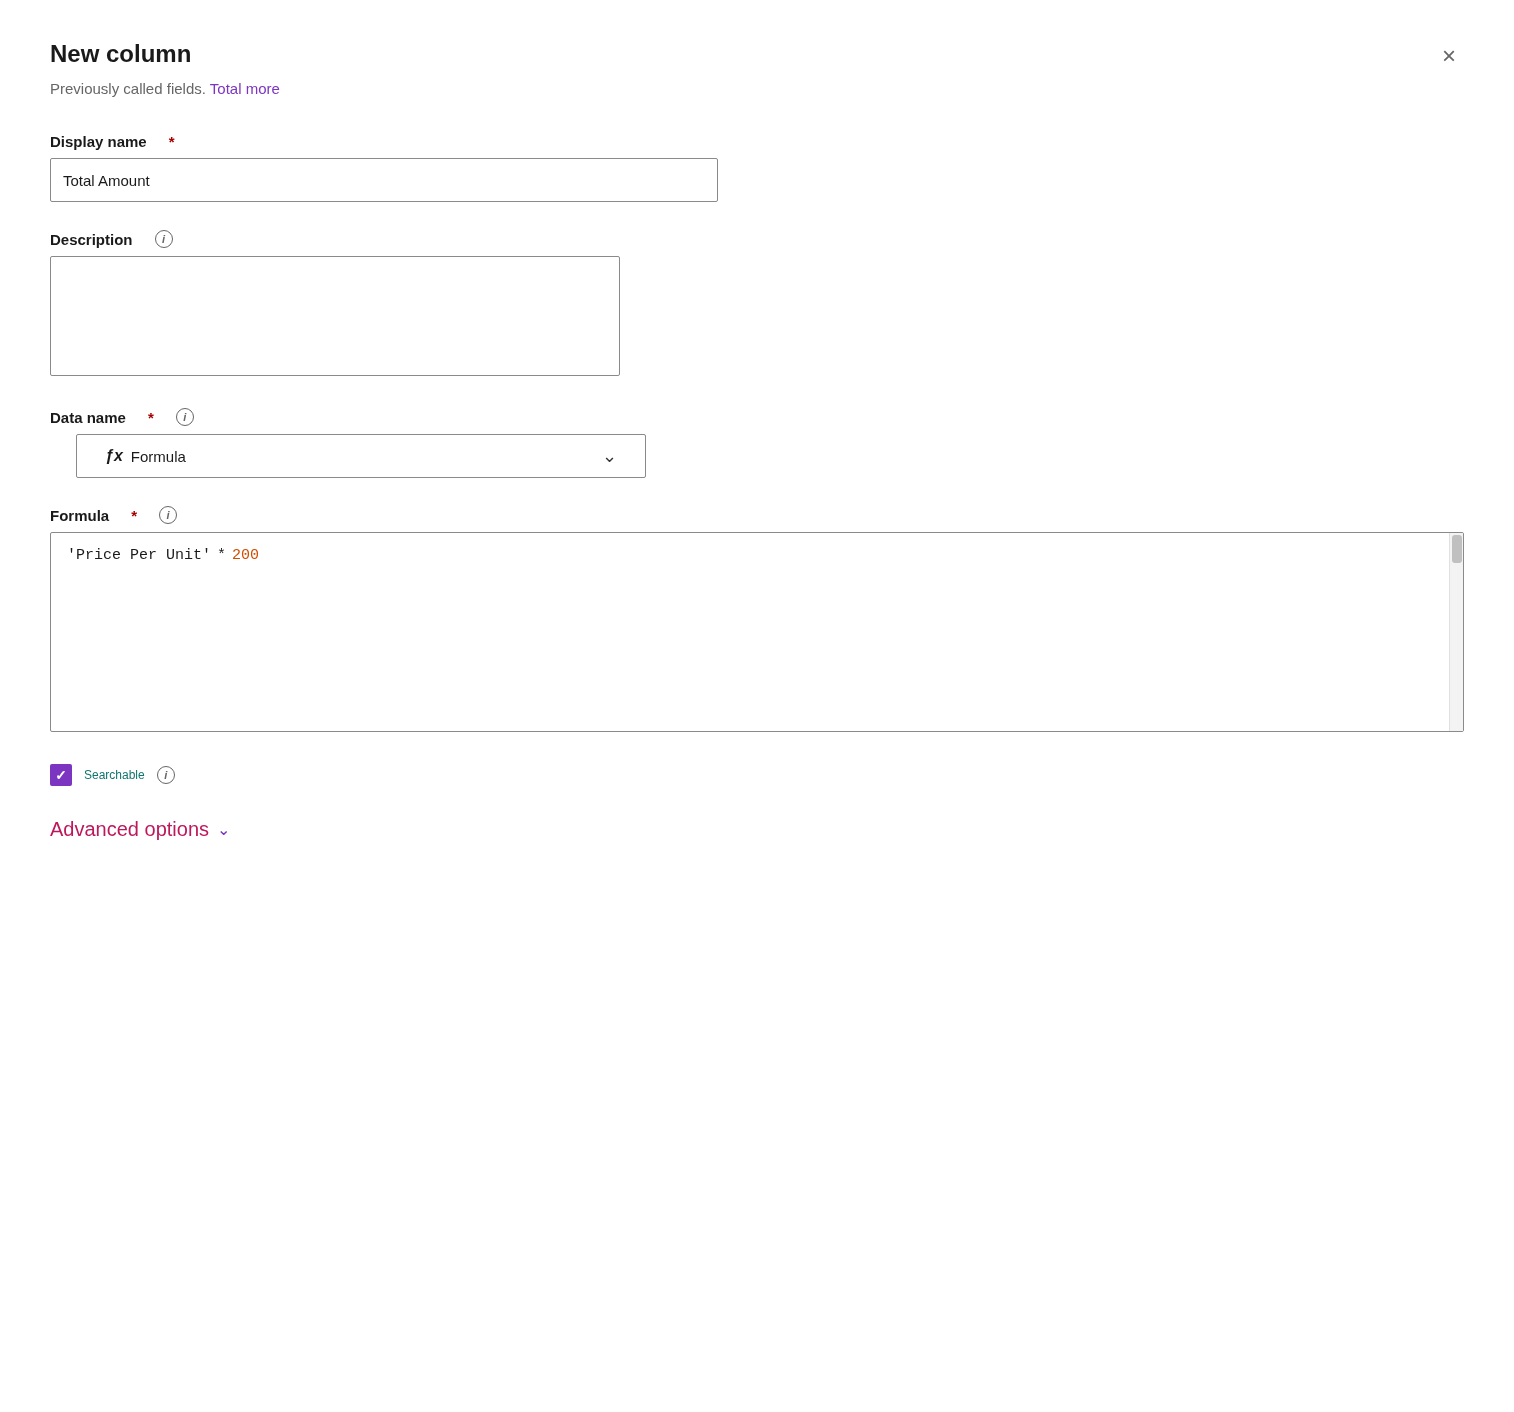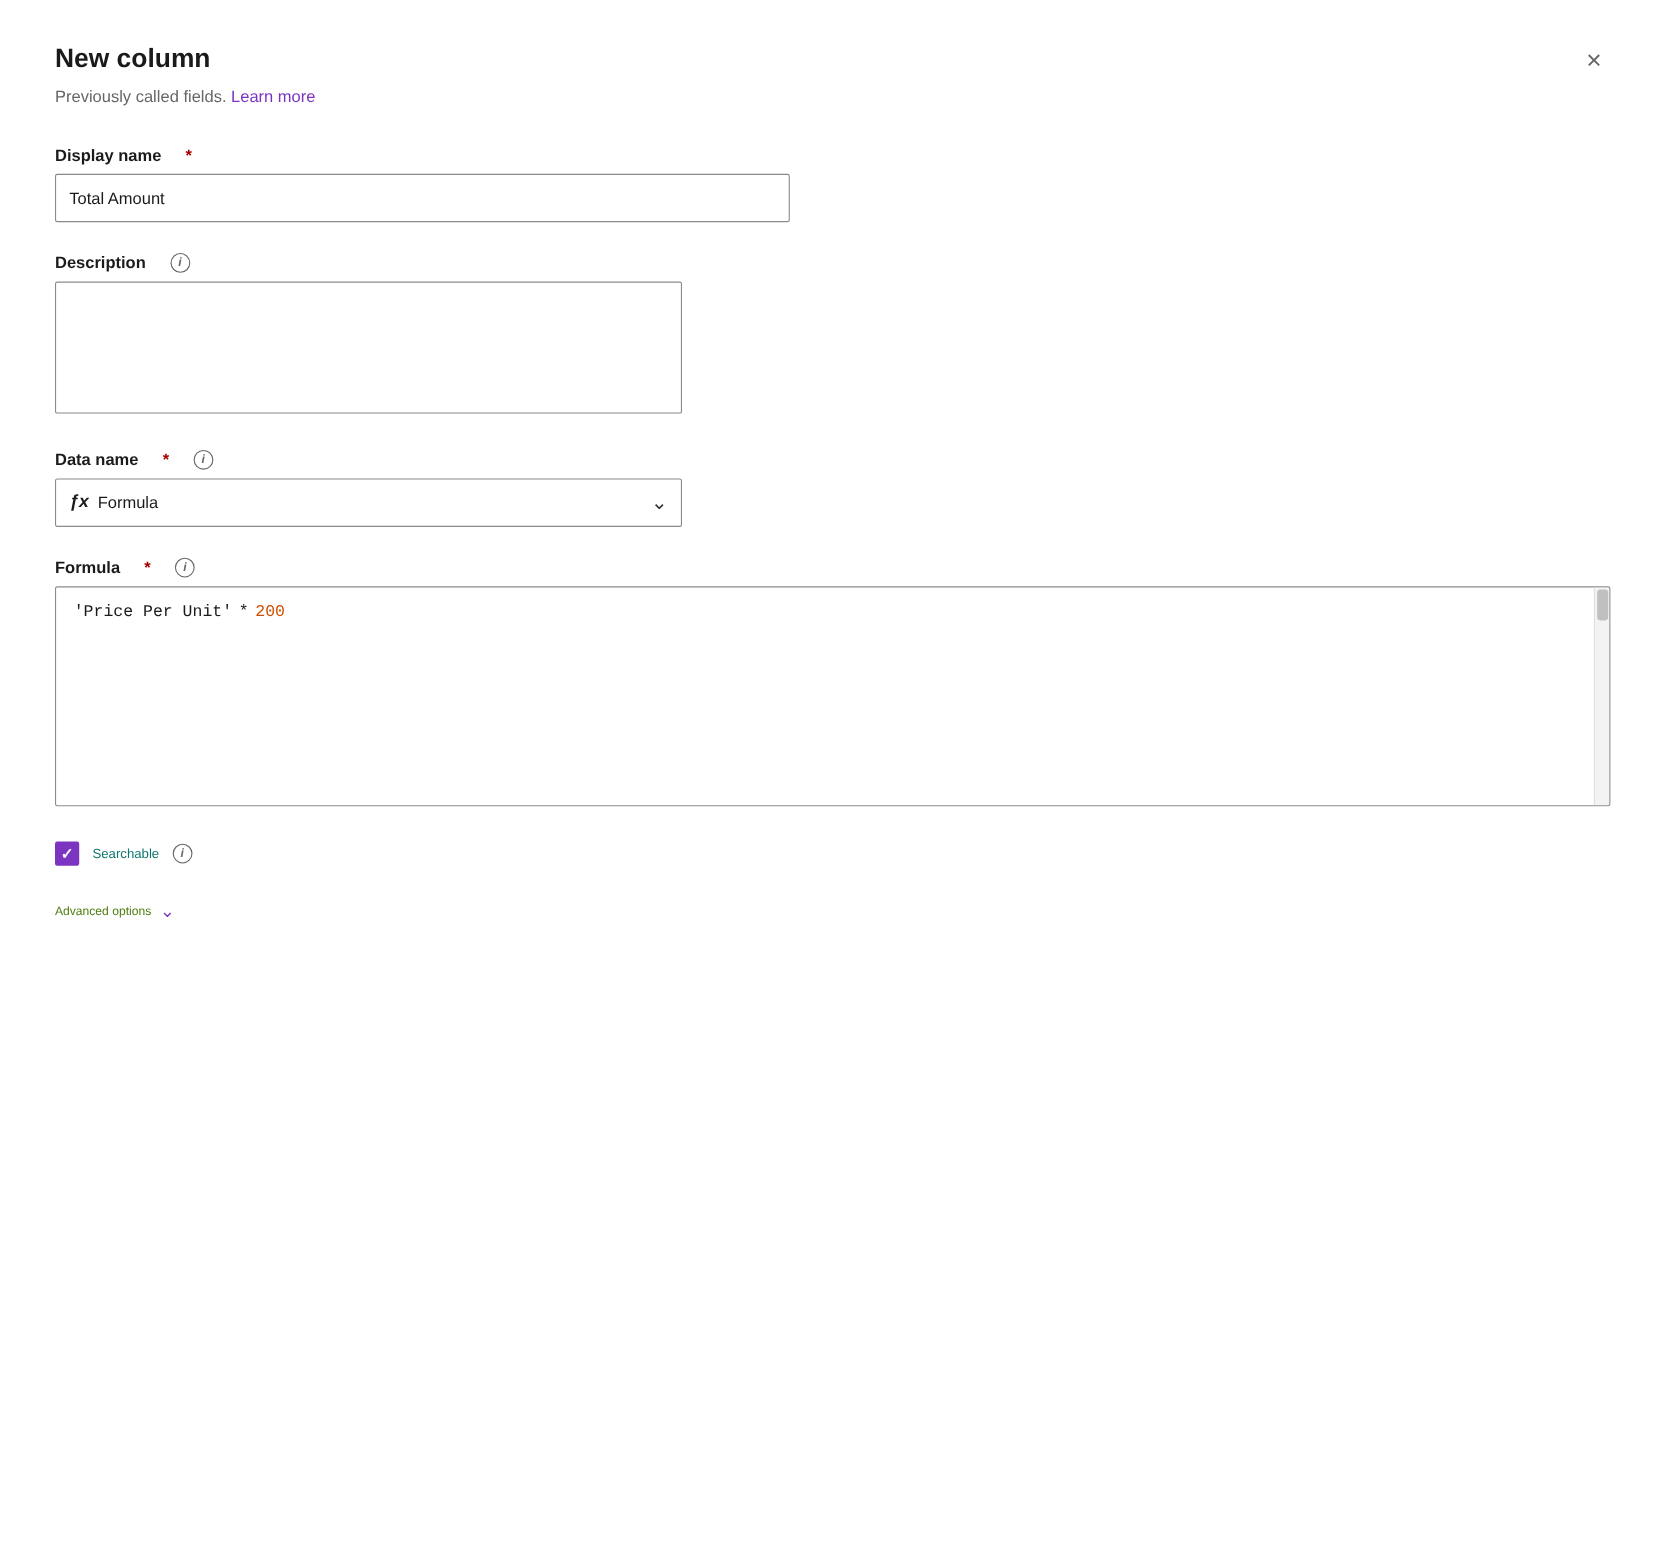--- a/index.html
+++ b/index.html
@@ -122,28 +122,29 @@
     .select-wrapper {
       position: relative;
       width: 570px;
     }
 
     .select-display {
       width: 100%;
       height: 44px;
       border: 1.5px solid #8a8a8a;
       border-radius: 2px;
-      padding: 0 12px;
+      padding: 0 28px;
       font-size: 15px;
       color: #1a1a1a;
       background: #ffffff;
       cursor: pointer;
       display: flex;
       align-items: center;
       justify-content: space-between;
+      margin-left: 26px;
     }
 
     .select-display-left {
       display: flex;
       align-items: center;
       gap: 8px;
     }
 
     .fx-icon {
       font-style: italic;
@@ -255,43 +256,43 @@
     }
 
     .advanced-options-row {
       display: flex;
       align-items: center;
       gap: 8px;
       cursor: pointer;
     }
 
     .advanced-options-text {
-      font-size: 11px;
-      color: #4d7c0f;
+      font-size: 20px;
+      color: #be185d;
       font-weight: 500;
     }
 
     .advanced-chevron {
       font-size: 16px;
       color: #7B35C1;
     }
   </style>
 </head>
 <body>
 
 <div class="panel">
 
   <div class="panel-header">
     <h1 class="panel-title">New column</h1>
     <button class="close-button">×</button>
   </div>
 
   <p class="panel-subtitle">
     <span>Previously called fields.</span>
-    <a href="#">Learn more</a>
+    <a href="#">Total more</a>
   </p>
 
   <div class="form-section">
     <div class="form-label">
       <span>Display name</span>
       <span class="required-star">*</span>
     </div>
     <input type="text" class="text-input" value="Total Amount" style="">
   </div>
 

